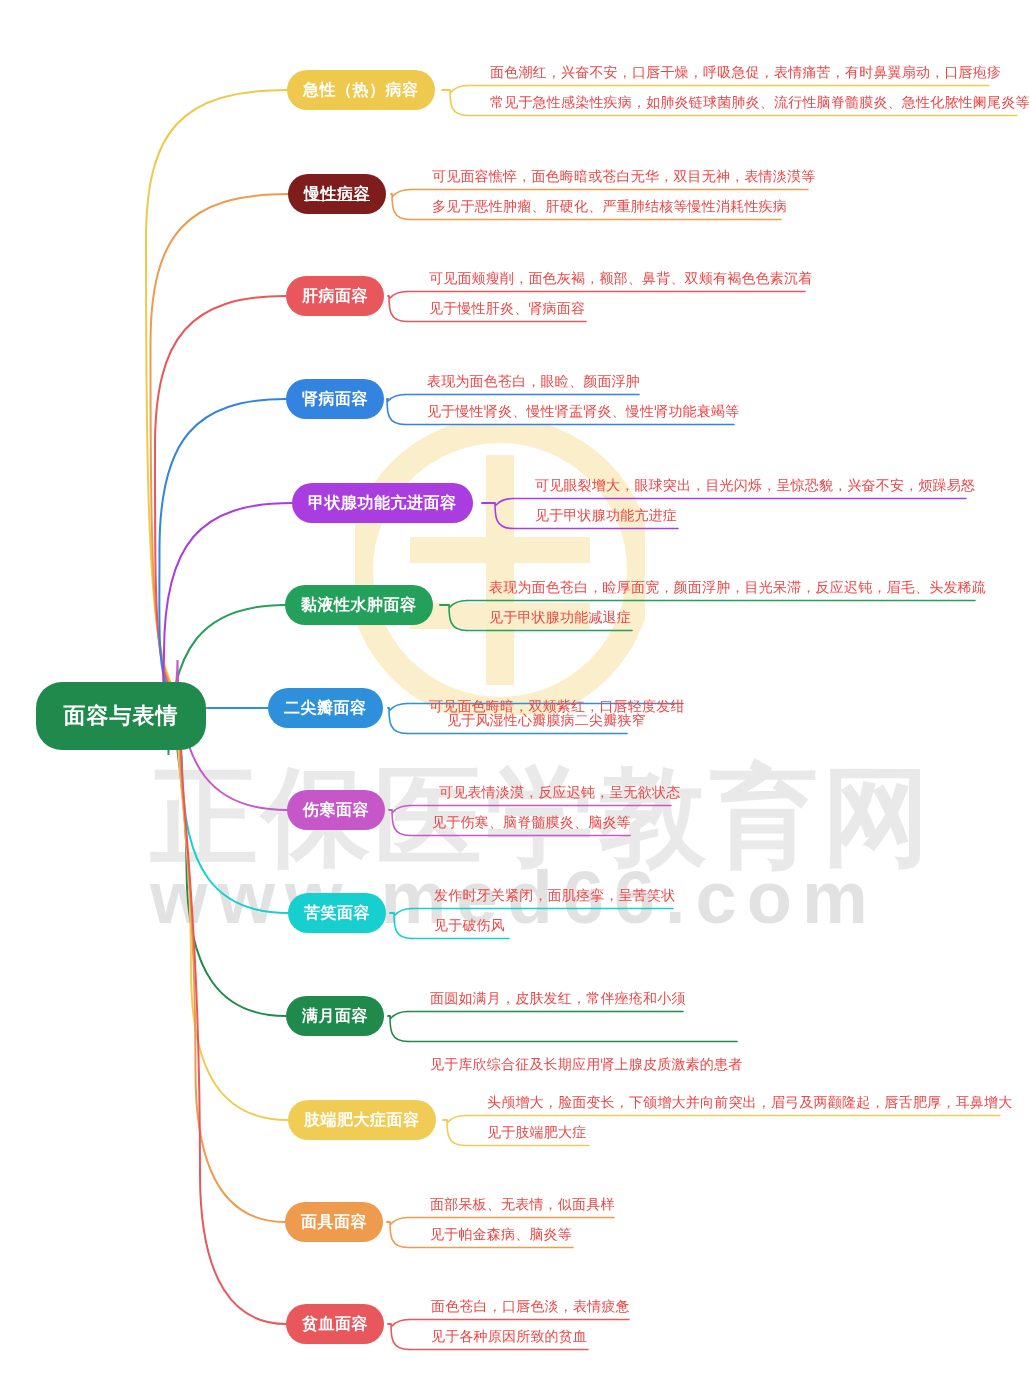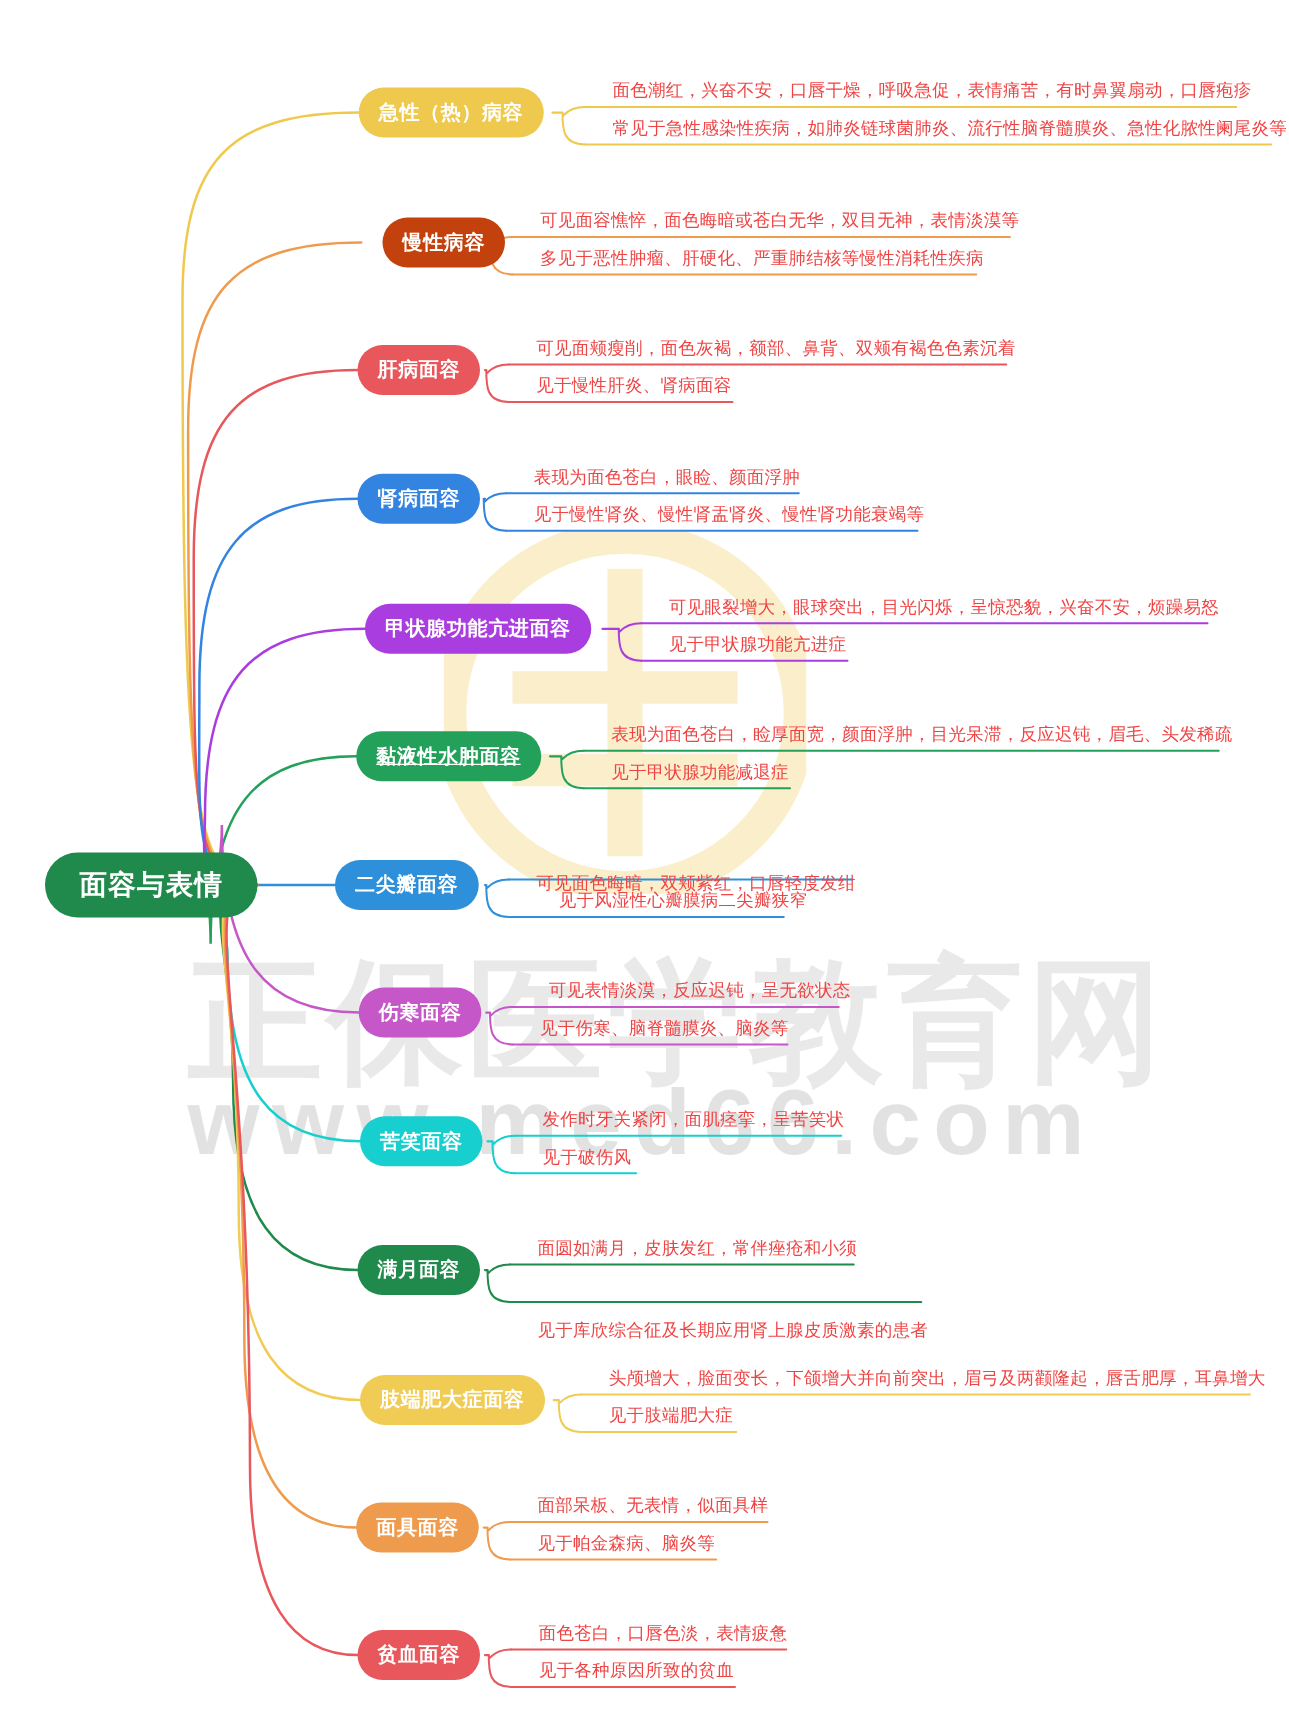--- a/index.html
+++ b/index.html
@@ -36,21 +36,21 @@
     border-radius:22px;
     color:#ffffff;font-weight:bold;font-size:16px;
     letter-spacing:.5px;
     height:40px;
     box-sizing:border-box;
     white-space:nowrap;
     padding:0 16px;
   }
   #root-node{
     position:absolute;
-    left:36px;top:682px;width:170px;height:52px;
+    left:36px;top:682px;width:170px;height:68px;
     border-radius:26px;background:#1F8A4C;
     display:flex;align-items:center;justify-content:center;
     color:#fff;font-weight:bold;font-size:22px;letter-spacing:1px;
     white-space:nowrap;
   }
 
   
   .leaf{
     position:absolute;
     font-size:14px;
@@ -144,41 +144,41 @@
   <div id="root-node">
     <span>面容与表情</span>
   </div>
 
   <div id="nodes">
       <div class="branch" style="background: rgb(239, 201, 77); top: 70px; left: 287px;">
         <span>急性（热）病容</span>
       </div>
       <div class="leaf" style="left: 490px; top: 64px;">面色潮红，兴奋不安，口唇干燥，呼吸急促，表情痛苦，有时鼻翼扇动，口唇疱疹</div>
       <div class="leaf" style="left: 490px; top: 94px;">常见于急性感染性疾病，如肺炎链球菌肺炎、流行性脑脊髓膜炎、急性化脓性阑尾炎等</div>
-      <div class="branch" style="background: #c2410c; top: 174px; left: 306px;">
+      <div class="branch" style="background: #7f1d1d; top: 174px; left: 288px; text-decoration: underline;">
         <span>慢性病容</span>
       </div>
       <div class="leaf" style="left: 432px; top: 168px;">可见面容憔悴，面色晦暗或苍白无华，双目无神，表情淡漠等</div>
       <div class="leaf" style="left: 432px; top: 198px;">多见于恶性肿瘤、肝硬化、严重肺结核等慢性消耗性疾病</div>
       <div class="branch" style="background: rgb(232, 87, 91); top: 276px; left: 286px;">
         <span>肝病面容</span>
       </div>
       <div class="leaf" style="left: 429px; top: 270px;">可见面颊瘦削，面色灰褐，额部、鼻背、双颊有褐色色素沉着</div>
       <div class="leaf" style="left: 429px; top: 300px;">见于慢性肝炎、肾病面容</div>
       <div class="branch" style="background: rgb(51, 131, 224); top: 379px; left: 286px;">
         <span>肾病面容</span>
       </div>
       <div class="leaf" style="left: 427px; top: 373px;">表现为面色苍白，眼睑、颜面浮肿</div>
       <div class="leaf" style="left: 427px; top: 403px;">见于慢性肾炎、慢性肾盂肾炎、慢性肾功能衰竭等</div>
       <div class="branch" style="background: rgb(169, 61, 224); top: 483px; left: 292px;">
         <span>甲状腺功能亢进面容</span>
       </div>
       <div class="leaf" style="left: 535px; top: 477px;">可见眼裂增大，眼球突出，目光闪烁，呈惊恐貌，兴奋不安，烦躁易怒</div>
       <div class="leaf" style="left: 535px; top: 507px;">见于甲状腺功能亢进症</div>
-      <div class="branch" style="background: rgb(35, 160, 90); top: 585px; left: 285px; text-decoration: underline;">
+      <div class="branch" style="background: rgb(35, 160, 90); top: 585px; left: 285px;">
         <span>黏液性水肿面容</span>
       </div>
       <div class="leaf" style="left: 489px; top: 579px;">表现为面色苍白，睑厚面宽，颜面浮肿，目光呆滞，反应迟钝，眉毛、头发稀疏</div>
       <div class="leaf" style="left: 489px; top: 609px;">见于甲状腺功能减退症</div>
       <div class="branch" style="background: rgb(46, 144, 218); top: 688px; left: 268px;">
         <span>二尖瓣面容</span>
       </div>
       <div class="leaf" style="left: 429px; top: 660px; margin-top: 38px;">可见面色晦暗，双颊紫红，口唇轻度发绀</div>
       <div class="leaf" style="left: 447px; top: 712px;">见于风湿性心瓣膜病二尖瓣狭窄</div>
       <div class="branch" style="background: rgb(198, 87, 201); top: 790px; left: 287px;">

